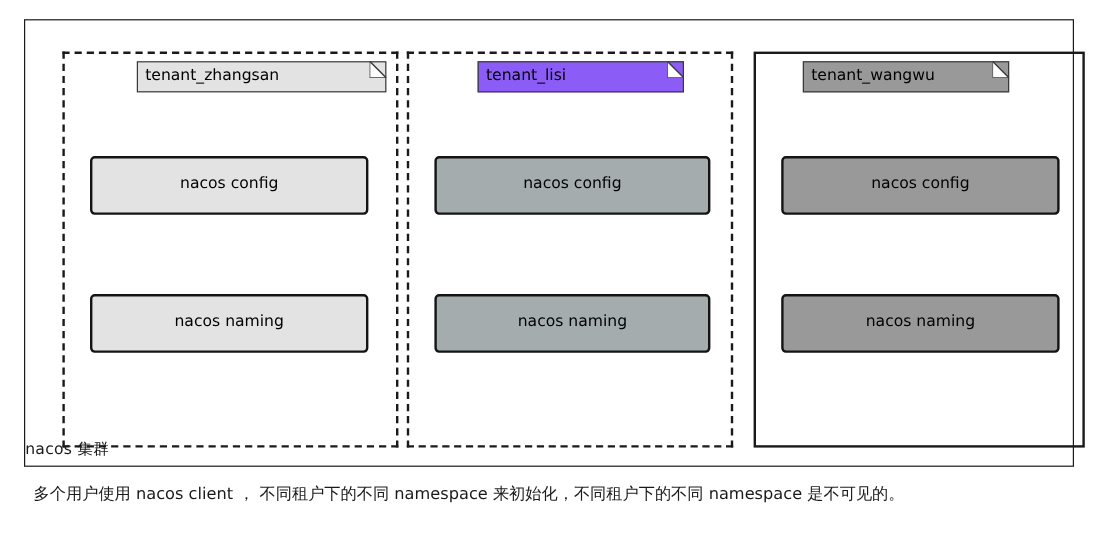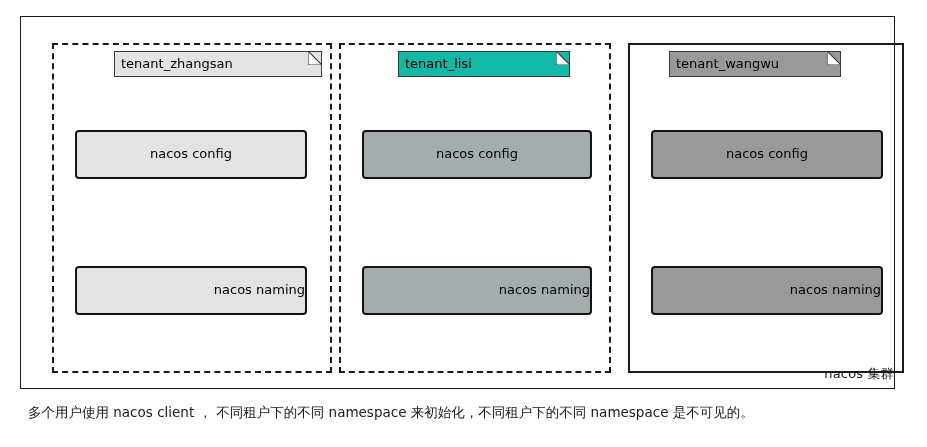--- a/index.html
+++ b/index.html
@@ -32,21 +32,21 @@
     border: 1px solid #1a1a1a;
     box-sizing: border-box;
     background: #ffffff;
   }
 
   .cluster-label {
     position: absolute;
     left: 0;
     right: 0;
     bottom: 5px;
-    text-align: right;
+    text-align: left;
     font-size: 13px;
     letter-spacing: 0.2px;
     color: #1a1a1a;
   }
 
   
   .tenant {
     position: absolute;
     top: 26px;
     height: 330px;
@@ -81,38 +81,38 @@
   .tenant-tab .fold {
     position: absolute;
     top: -1px;
     right: -1px;
     width: 14px;
     height: 14px;
     display: block;
   }
 
   .tab-1 { left: 60px;  width: 208px; background: #e3e3e3; }
-  .tab-2 { left: 57px;  width: 172px; background: #14b8a6; }
+  .tab-2 { left: 57px;  width: 172px; background: #8b5cf6; }
   .tab-3 { left: 39px;  width: 172px; background: #999999; }
 
   
   .component {
     position: absolute;
     height: 49px;
     box-sizing: border-box;
     border: 2.5px solid #141414;
     border-radius: 4px;
     font-size: 13px;
     line-height: 44px;
     text-align: center;
     color: #000000;
     white-space: nowrap;
   }
   .comp-config { top: 85px; }
-  .comp-naming { top: 221px; text-align: right; }
+  .comp-naming { top: 200px; }
 
   .tenant-1 .component { left: 21px; width: 232px; background: #e3e3e3; }
   .tenant-2 .component { left: 21px; width: 230px; background: #a5acae; }
   .tenant-3 .component { left: 21px; width: 232px; background: #999999; }
 
   
   .caption {
     position: absolute;
     left: 28px;
     top: 402px;

